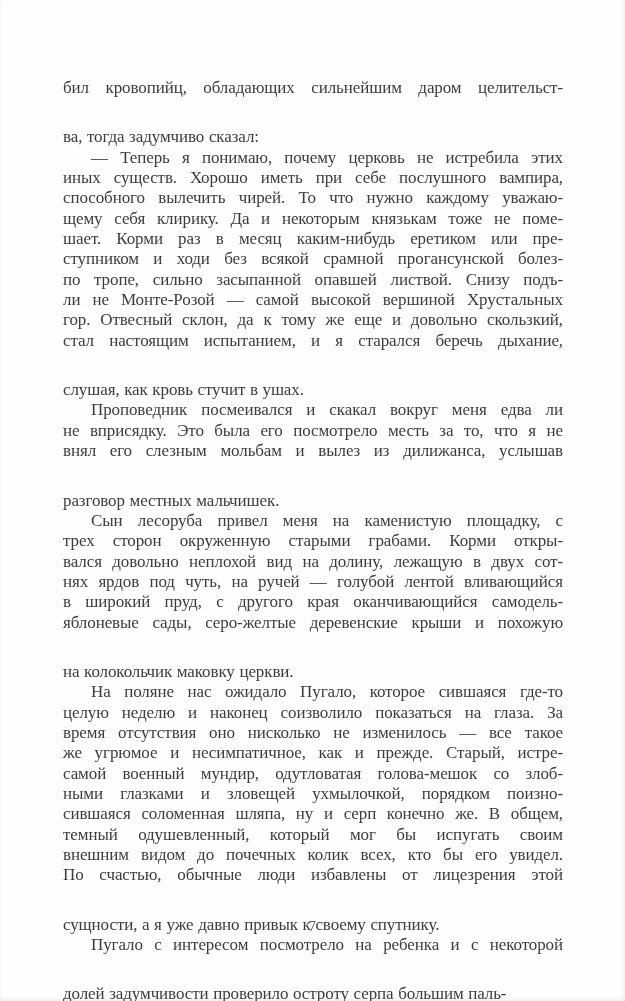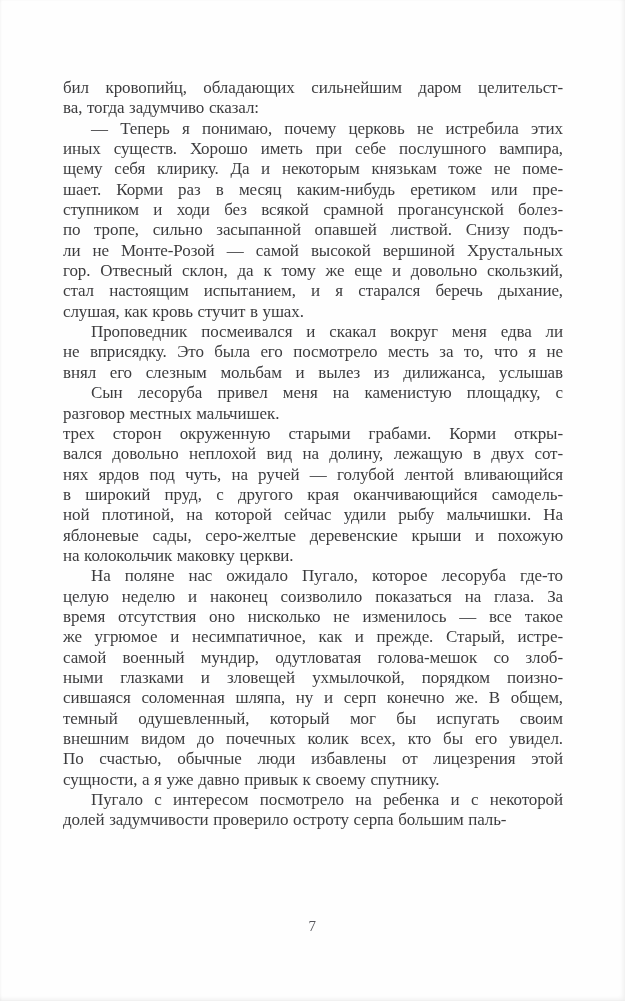--- a/index.html
+++ b/index.html
@@ -31,20 +31,21 @@
     text-align: justify;
     text-align-last: justify;
     height: 20.35px;
     overflow: hidden;
     white-space: nowrap;
   }
   .line.justify-fill { white-space: normal; }
   .line.last {
     text-align-last: left;
     white-space: normal;
+    margin-top: 29px;
   }
   .line.indent { text-indent: 28px; }
   .page-number {
     position: absolute;
     top: 918px;
     left: 0;
     width: 100%;
     text-align: center;
     font-size: 15px;
     letter-spacing: 0.5px;
@@ -52,41 +53,41 @@
 </style>
 </head>
 <body>
 
 <div class="book-page" style="background: rgb(254, 254, 254);">
   <div class="text-block" style="color: rgb(60, 60, 62);">
       <div class="line justify-fill">бил кровопийц, обладающих сильнейшим даром целительст-</div>
       <div class="line last">ва, тогда задумчиво сказал:</div>
       <div class="line justify-fill indent">— Теперь я понимаю, почему церковь не истребила этих</div>
       <div class="line justify-fill">иных существ. Хорошо иметь при себе послушного вампира,</div>
+      <div class="line justify-fill">способного вылечить чирей. То что нужно каждому уважаю-</div>
       <div class="line justify-fill">щему себя клирику. Да и некоторым князькам тоже не поме-</div>
       <div class="line justify-fill">шает. Корми раз в месяц каким-нибудь еретиком или пре-</div>
       <div class="line justify-fill">ступником и ходи без всякой срамной прогансунской болез-</div>
       <div class="line justify-fill">по тропе, сильно засыпанной опавшей листвой. Снизу подъ-</div>
       <div class="line justify-fill">ли не Монте-Розой — самой высокой вершиной Хрустальных</div>
       <div class="line justify-fill">гор. Отвесный склон, да к тому же еще и довольно скользкий,</div>
       <div class="line justify-fill">стал настоящим испытанием, и я старался беречь дыхание,</div>
       <div class="line last">слушая, как кровь стучит в ушах.</div>
       <div class="line justify-fill indent">Проповедник посмеивался и скакал вокруг меня едва ли</div>
       <div class="line justify-fill">не вприсядку. Это была его посмотрело месть за то, что я не</div>
       <div class="line justify-fill">внял его слезным мольбам и вылез из дилижанса, услышав</div>
+      <div class="line last">разговор местных мальчишек.</div>
       <div class="line justify-fill indent">Сын лесоруба привел меня на каменистую площадку, с</div>
-      <div class="line last">разговор местных мальчишек.</div>
       <div class="line justify-fill">трех сторон окруженную старыми грабами. Корми откры-</div>
       <div class="line justify-fill">вался довольно неплохой вид на долину, лежащую в двух сот-</div>
       <div class="line justify-fill">нях ярдов под чуть, на ручей — голубой лентой вливающийся</div>
       <div class="line justify-fill">в широкий пруд, с другого края оканчивающийся самодель-</div>
-      <div class="line justify-fill">ной плотиной, на которой сейчас удили рыбу мальчишки. На</div>
       <div class="line justify-fill">яблоневые сады, серо-желтые деревенские крыши и похожую</div>
       <div class="line last">на колокольчик маковку церкви.</div>
-      <div class="line justify-fill indent">На поляне нас ожидало Пугало, которое лесоруба где-то</div>
+      <div class="line justify-fill indent">На поляне нас ожидало Пугало, которое сившаяся где-то</div>
       <div class="line justify-fill">целую неделю и наконец соизволило показаться на глаза. За</div>
       <div class="line justify-fill">время отсутствия оно нисколько не изменилось — все такое</div>
       <div class="line justify-fill">же угрюмое и несимпатичное, как и прежде. Старый, истре-</div>
       <div class="line justify-fill">самой военный мундир, одутловатая голова-мешок со злоб-</div>
       <div class="line justify-fill">ными глазками и зловещей ухмылочкой, порядком поизно-</div>
       <div class="line justify-fill">сившаяся соломенная шляпа, ну и серп конечно же. В общем,</div>
       <div class="line justify-fill">темный одушевленный, который мог бы испугать своим</div>
       <div class="line justify-fill">внешним видом до почечных колик всех, кто бы его увидел.</div>
       <div class="line justify-fill">По счастью, обычные люди избавлены от лицезрения этой</div>
       <div class="line last">сущности, а я уже давно привык к своему спутнику.</div>

